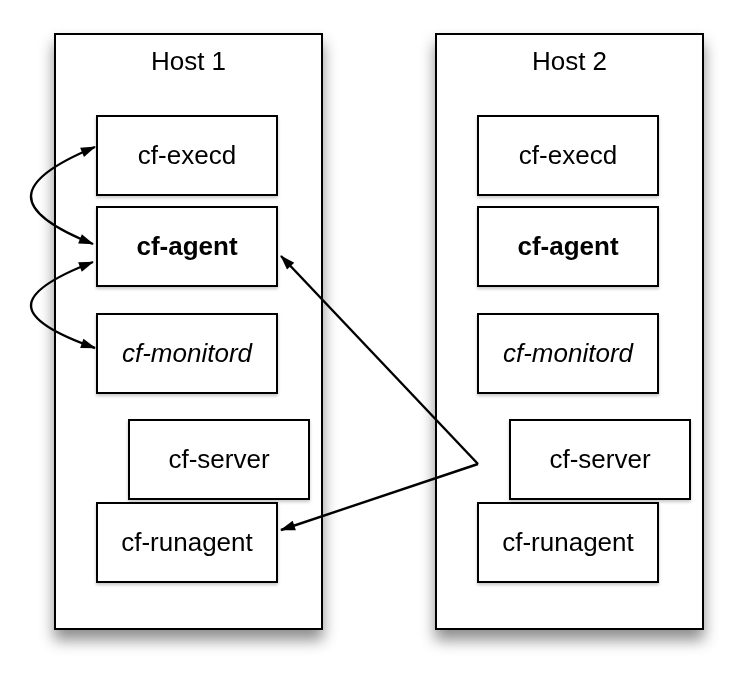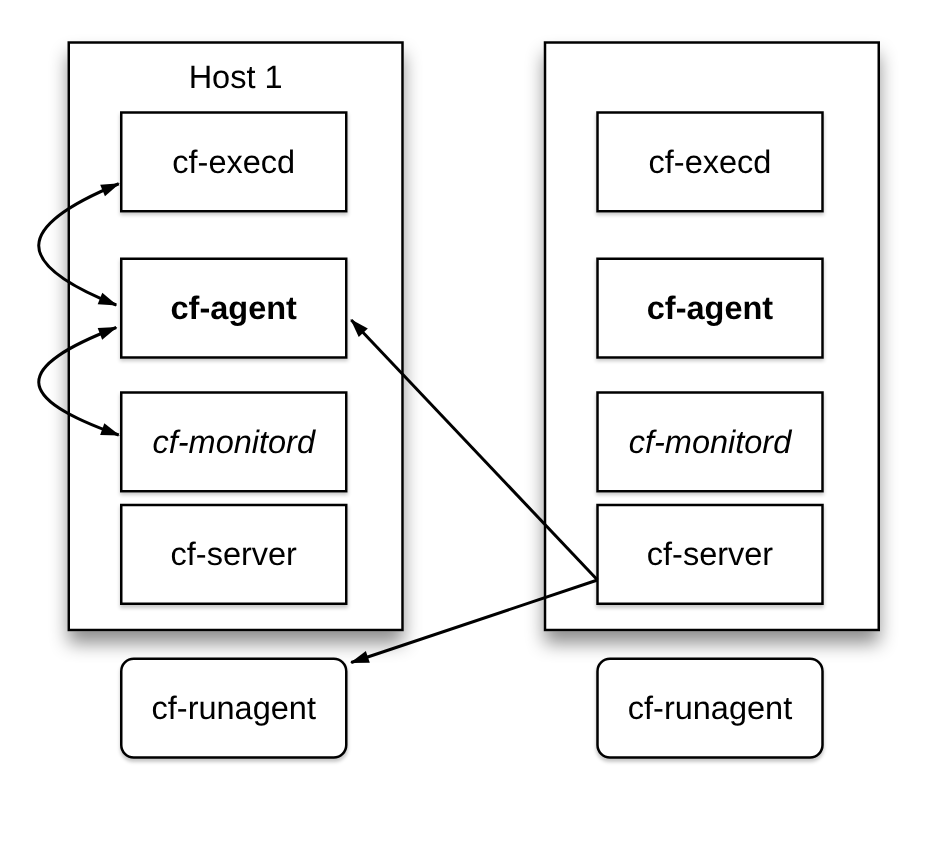--- a/index.html
+++ b/index.html
@@ -12,21 +12,21 @@
     position: relative;
     width: 743px;
     height: 681px;
     background: #ffffff;
     overflow: hidden;
   }
   .panel {
     position: absolute;
     top: 33px;
     width: 269px;
-    height: 472px;
+    height: 597px;
     box-sizing: border-box;
     border: 2.5px solid #000000;
     background: #ffffff;
     box-shadow: 0 10px 14px rgba(0, 0, 0, 0.45);
   }
   .panel.host1 { left: 54px; }
   .panel.host2 { left: 435px; }
   .panel-title {
     position: absolute;
     top: 11px;
@@ -49,25 +49,25 @@
     box-shadow: 0 2px 3px rgba(0, 0, 0, 0.22);
     display: flex;
     align-items: center;
     justify-content: center;
   }
   .node .label {
     font-size: 26px;
     color: #000000;
     white-space: nowrap;
   }
-  .row0 { top: 54px; }
+  .row0 { top: 80px; }
   .row1 { top: 171px; font-weight: bold; }
   .row2 { top: 278px; font-style: italic; }
-  .row3 { top: 368px; }
-  .row4 { top: 491px; border-radius: 11px; }
+  .row3 { top: 384px; margin-left: 32px; }
+  .row4 { top: 467px; }
   svg.arrows {
     position: absolute;
     left: 0;
     top: 0;
     width: 743px;
     height: 681px;
     pointer-events: none;
   }
   svg.arrows path.edge {
     fill: none;
@@ -93,20 +93,21 @@
     </div>
     <div class="node row3">
       <span class="label">cf-server</span>
     </div>
     <div class="node row4">
       <span class="label">cf-runagent</span>
     </div>
   </section>
 
   <section class="panel host2">
+    <div class="panel-title">Host 2</div>
     <div class="node row0">
       <span class="label">cf-execd</span>
     </div>
     <div class="node row1">
       <span class="label">cf-agent</span>
     </div>
     <div class="node row2">
       <span class="label">cf-monitord</span>
     </div>
     <div class="node row3">

